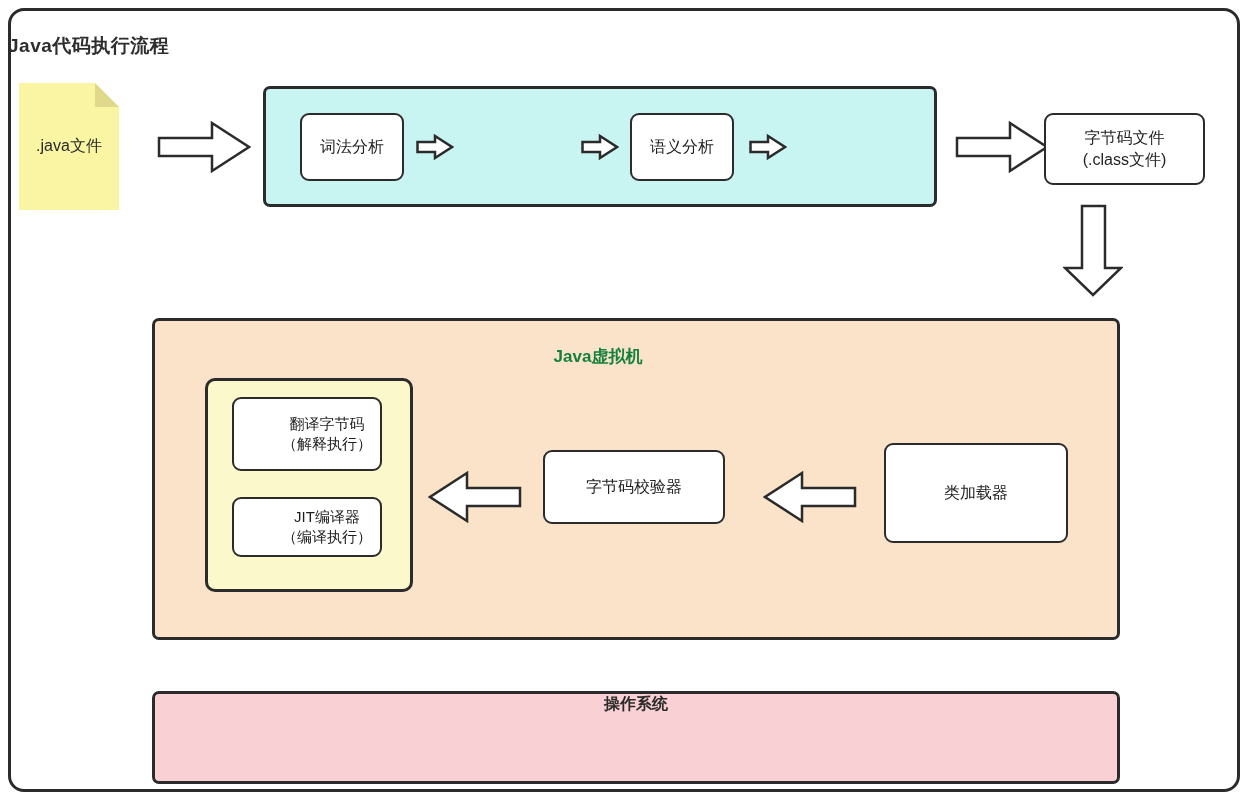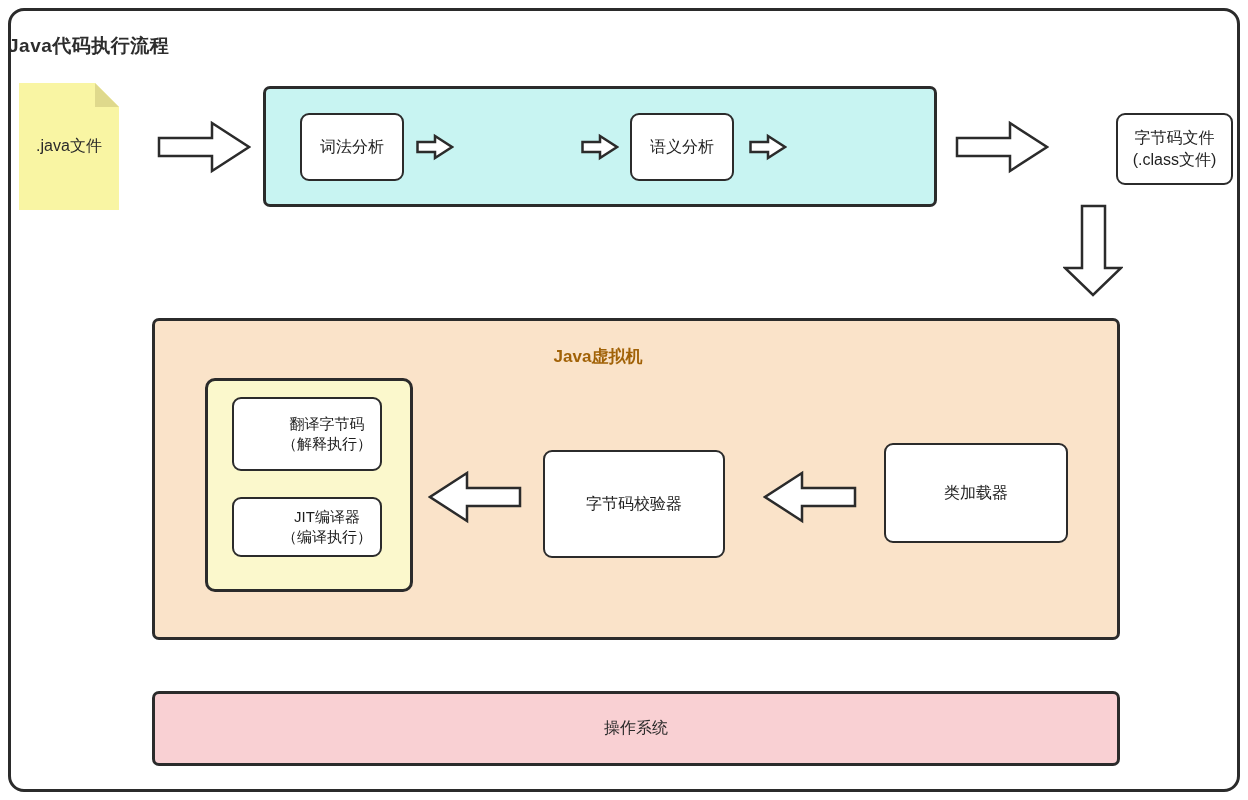--- a/index.html
+++ b/index.html
@@ -18,40 +18,40 @@
   .canvas{position:relative;width:1248px;height:800px;background:#fff;overflow:hidden;}
   .abs{position:absolute;}
   .frame{left:8px;top:8px;width:1232px;height:784px;border:3px solid var(--stroke);
     border-radius:16px;background:#fff;}
   .title{left:8px;top:33px;width:1200px;font-size:19px;
     font-weight:700;letter-spacing:.5px;color:#2d2d2d;}
   .node{background:#ffffff;border:2.5px solid var(--stroke);border-radius:9px;
     display:flex;flex-direction:column;align-items:center;justify-content:center;
     text-align:center;font-size:16px;font-weight:500;color:#1f1f1f;line-height:1.35;}
   .container-box{border:3px solid var(--stroke);border-radius:7px;}
-  .container-title{text-align:center;font-size:17px;font-weight:700;color:#a16207;}
+  .container-title{text-align:center;font-size:17px;font-weight:700;color:#15803d;}
   
   .file{left:19px;top:83px;width:100px;height:127px;}
   .file-body{position:absolute;left:0;top:0;width:100%;height:100%;
     background:var(--file-fill);
     clip-path:polygon(0 0,76px 0,100% 24px,100% 100%,0 100%);}
   .file-fold{position:absolute;left:76px;top:0;width:24px;height:24px;
     background:var(--file-fold);clip-path:polygon(0 0,100% 100%,0 100%);}
   .file-label{position:absolute;left:0;top:0;width:100%;height:100%;
     display:flex;align-items:center;justify-content:center;font-size:16px;
     font-weight:500;color:#2a2a2a;}
   .arrow-svg{display:block;}
   .arrow-svg polygon{fill:#ffffff;stroke:var(--stroke);stroke-width:2.5;stroke-linejoin:miter;}
   .pipeline{left:263px;top:86px;width:674px;height:121px;background:var(--pipeline-fill);}
   .jvm{left:152px;top:318px;width:968px;height:322px;background:var(--jvm-fill);}
   .jvm-title{left:152px;top:345px;width:968px;transform:translateX(-38px);}
   .engine{left:205px;top:378px;width:208px;height:214px;background:var(--engine-fill);border-radius:10px;}
-  .os-bar{left:152px;top:691px;width:968px;height:75px;background:var(--os-fill);
-    display:flex;align-items:center;justify-content:center;font-size:16px;
-    font-weight:400;color:#2a2a2a;}
+  .os-bar{left:152px;top:691px;width:968px;height:93px;background:var(--os-fill);
+    display:flex;align-items:flex-start;justify-content:center;font-size:16px;
+    font-weight:700;color:#2a2a2a;}
   .small-text{font-size:15px;padding-left:40px;}
 </style>
 </head>
 <body>
 
 <div class="canvas">
 
   <div class="abs frame"></div>
 
   <div class="abs title">Java代码执行流程</div>
@@ -81,21 +81,21 @@
     <span>语义分析</span>
   </div>
   <svg class="abs arrow-svg" style="left:749px;top:132px" width="38" height="30" viewBox="0 0 38 30">
     <polygon points="1.5,10 19,10 19,4 36,15 19,26 19,20 1.5,20"></polygon>
   </svg>
 
   <svg class="abs arrow-svg" style="left:955px;top:117px" width="94" height="60" viewBox="0 0 94 60">
     <polygon points="2,21 55,21 55,6 92,30 55,54 55,39 2,39"></polygon>
   </svg>
 
-  <div class="abs node" style="left:1116px;top:113px;width:117px;height:72px">
+  <div class="abs node" style="left:1044px;top:113px;width:161px;height:72px">
     <span>字节码文件</span>
     <span>(.class文件)</span>
   </div>
 
   <svg class="abs arrow-svg" style="left:1063px;top:204px" width="60" height="93" viewBox="0 0 60 93">
     <polygon points="19,2 42,2 42,64 58,64 30,91 2,64 19,64"></polygon>
   </svg>
 
   <div class="abs jvm container-box"></div>
   <div class="abs container-title jvm-title">Java虚拟机</div>
@@ -109,21 +109,21 @@
 
   <div class="abs node small-text" style="left:232px;top:497px;width:150px;height:60px">
     <span>JIT编译器</span>
     <span>（编译执行）</span>
   </div>
 
   <svg class="abs arrow-svg" style="left:428px;top:467px" width="94" height="60" viewBox="0 0 94 60">
     <polygon points="92,21 39,21 39,6 2,30 39,54 39,39 92,39"></polygon>
   </svg>
 
-  <div class="abs node" style="left:543px;top:450px;width:182px;height:108px">
+  <div class="abs node" style="left:543px;top:450px;width:182px;height:74px">
     <span>字节码校验器</span>
   </div>
 
   <svg class="abs arrow-svg" style="left:763px;top:467px" width="94" height="60" viewBox="0 0 94 60">
     <polygon points="92,21 39,21 39,6 2,30 39,54 39,39 92,39"></polygon>
   </svg>
 
   <div class="abs node" style="left:884px;top:443px;width:184px;height:100px">
     <span>类加载器</span>
   </div>

